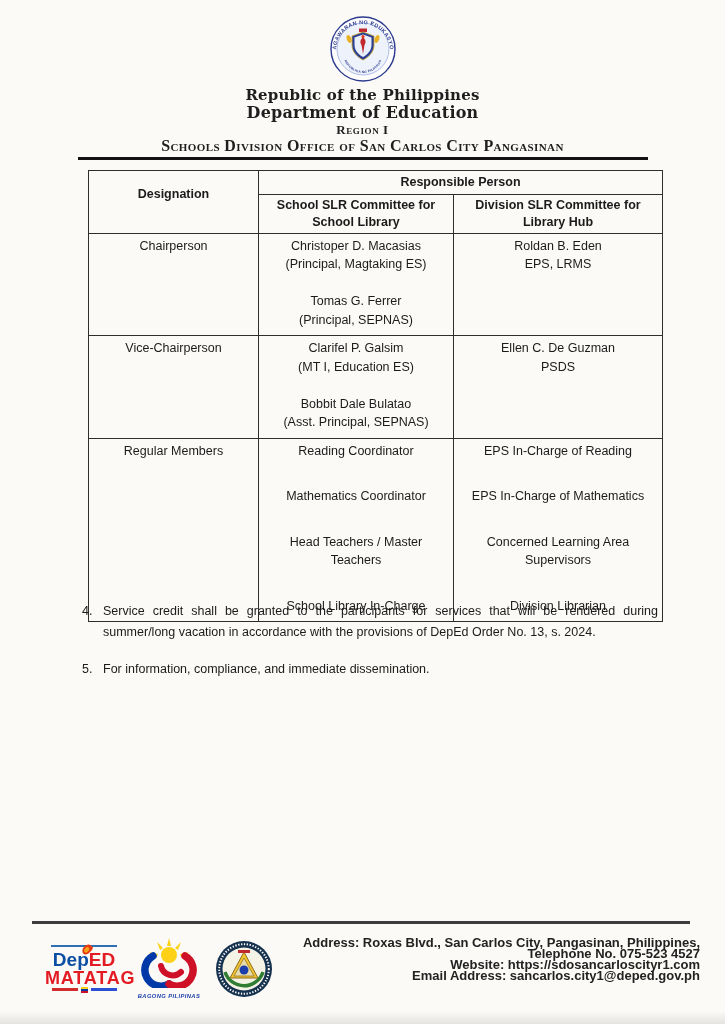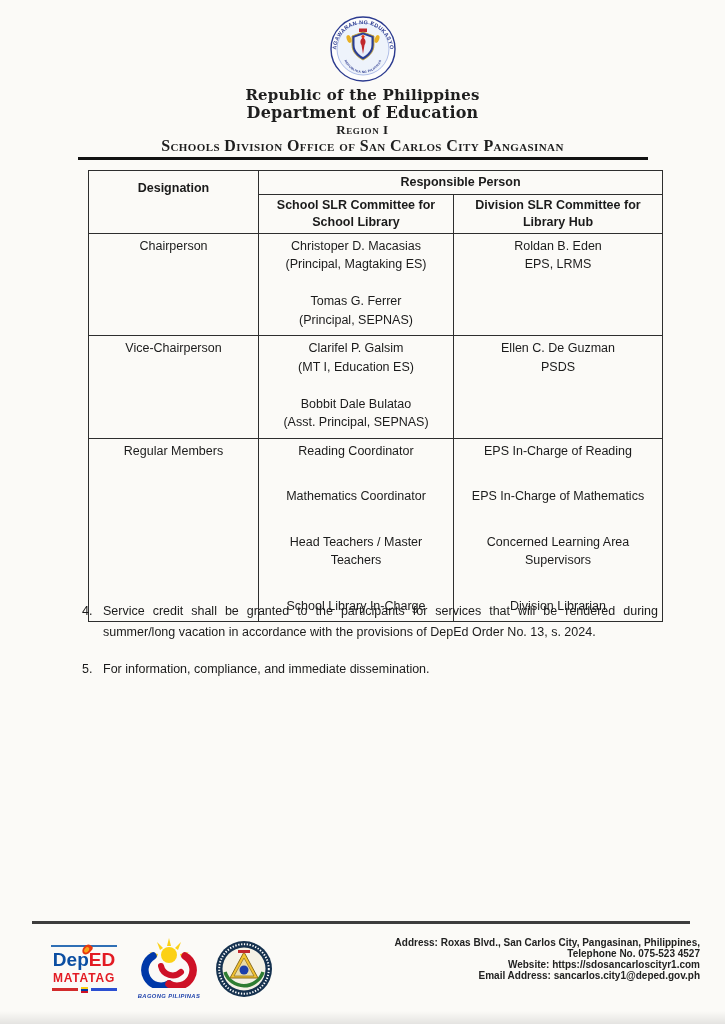--- a/index.html
+++ b/index.html
@@ -18,21 +18,21 @@
   .h-office    { font-family:"Liberation Serif", serif; font-variant:small-caps; font-weight:600; font-size:16px; line-height:17px; letter-spacing:.4px; }
   .h-rule { width:570px; height:3px; background:#121212; margin:3px auto 0 auto; }
   
   .committee-table {
     position:absolute; top:170px; left:88px;
     border-collapse:collapse; table-layout:fixed; width:574px;
     font-size:12.5px; line-height:18.5px; color:#1b1b1b;
   }
   .committee-table th, .committee-table td { border:1.4px solid #2e2e2e; vertical-align:top; }
   .committee-table th { font-weight:700; text-align:center; padding:2px 6px; }
-  th.th-designation { vertical-align:top; padding-top:8px; }
+  th.th-designation { vertical-align:top; padding-top:14px; }
   th.th-group { height:22px; }
   th.th-sub { height:38px; vertical-align:middle; line-height:17px; }
   .committee-table td { padding:3px 8px 6px 8px; text-align:center; }
   .cell-line { min-height:18.5px; }
   .cell-line:empty { min-height:18.5px; }
   tr.row-members .cell-line:empty { min-height:27px; }
   
   .items { position:absolute; top:601px; left:82px; width:576px; font-size:12.5px; line-height:21px; color:#1b1b1b; }
   .item { display:flex; margin-bottom:16px; }
   .item-number { width:21px; flex:0 0 21px; }
@@ -43,30 +43,30 @@
   .footer-logos { position:absolute; top:938px; left:45px; display:flex; align-items:center; gap:14px; }
   .deped-logo { width:78px; text-align:center; }
   .deped-topline { height:2px; background:#2f6fb5; margin:0 6px 2px 6px; }
   .deped-word { position:relative; display:inline-block; font-weight:700; font-size:19px; line-height:22px; letter-spacing:0; }
   .deped-word .dep { color:#0b4ea2; }
   .deped-word .ed  { color:#e31b23; }
   .flame-icon { position:absolute; top:-5px; left:30px; width:8px; height:11px;
     background:#e8380d; border-radius:50% 2px 50% 50%; transform:rotate(40deg); }
   .flame-icon::after { content:""; position:absolute; left:2px; top:3px; width:4px; height:6px;
     background:#f7a31b; border-radius:50% 2px 50% 50%; }
-  .matatag { color:#e31b23; font-weight:700; font-size:12px; line-height:14px; letter-spacing:.8px; }
+  .matatag { color:#e31b23; font-weight:700; font-size:18px; line-height:14px; letter-spacing:.8px; }
   .deped-bottomline { display:flex; align-items:center; justify-content:center; gap:3px; margin-top:2px; }
   .deped-bottomline .bar { height:3px; width:26px; }
   .bar.red { background:#d22b2b; }
   .bar.blue { background:#2b4fd2; }
   .mini-flag { width:7px; height:6px; background:linear-gradient(#fcd116 33%, #0038a8 33%, #0038a8 66%, #ce1126 66%); }
   .bagong { width:64px; text-align:center; }
   .bagong-label { font-size:5.8px; font-weight:700; font-style:italic; color:#1b3faa; letter-spacing:.4px; margin-top:1px; }
   .contact { position:absolute; top:937px; right:25px; text-align:right;
-    font-size:10px; font-weight:700; line-height:11px; color:#222; }
+    font-size:13px; font-weight:700; line-height:11px; color:#222; }
   .scan-shadow { position:absolute; bottom:0; left:0; right:0; height:13px;
     background:linear-gradient(to bottom, rgba(0,0,0,0), rgba(0,0,0,0.09)); }
 </style>
 </head>
 <body>
 
 <div class="page">
 
   <div class="letterhead">
     <svg class="seal" width="68" height="68" viewBox="0 0 68 68">

